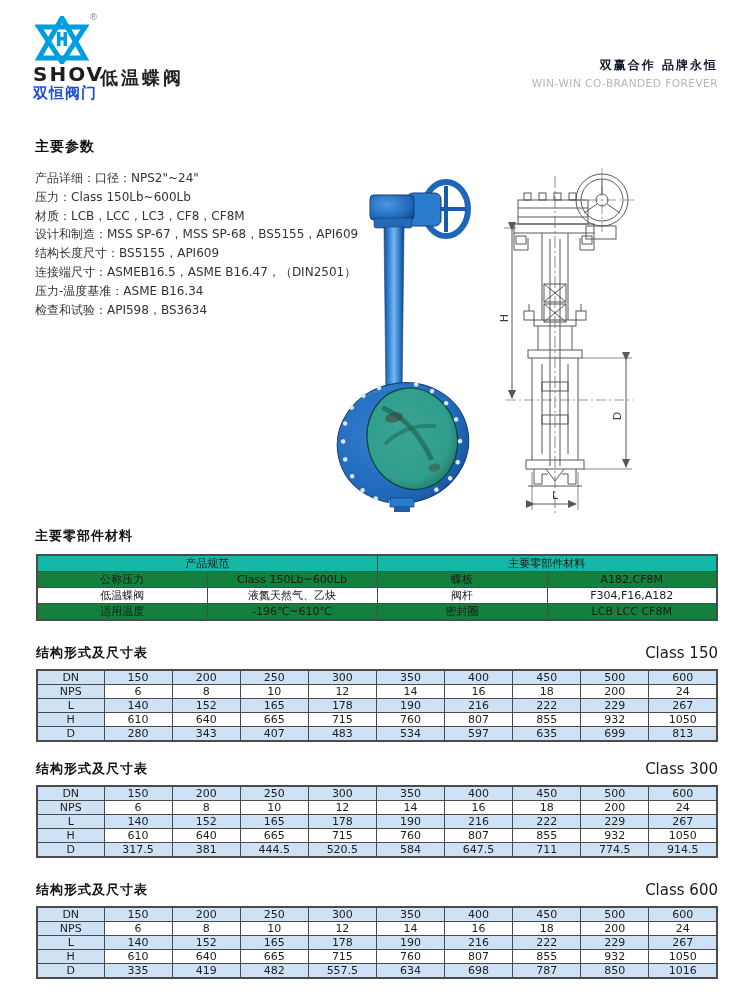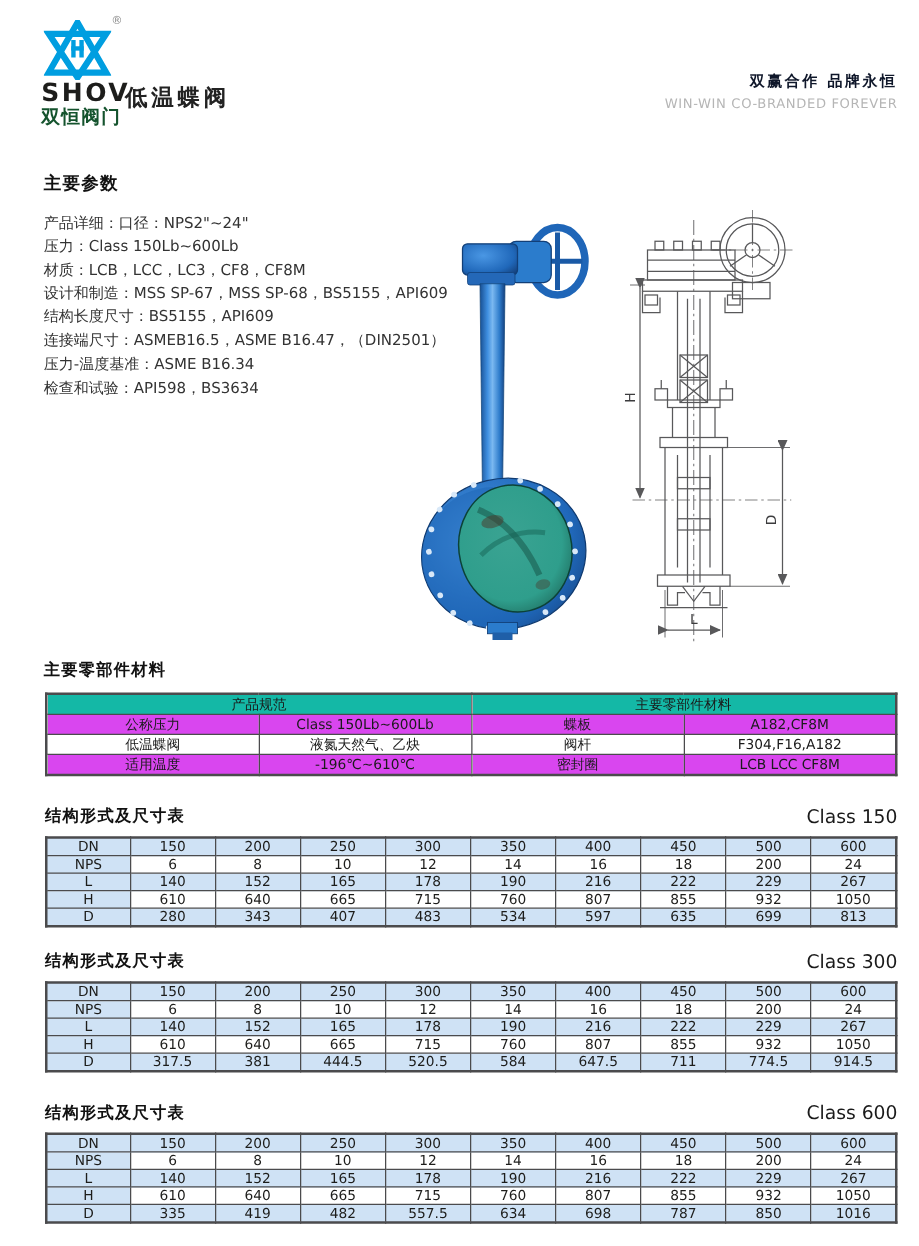--- a/index.html
+++ b/index.html
@@ -8,21 +8,21 @@
     width:735px; height:997px; position:relative; overflow:hidden;
     font-family:"DejaVu Sans","Liberation Sans",sans-serif; color:#1d1d1b;
   }
   .abs { position:absolute; }
 
   
   .logo-block { left:33px; top:12px; width:110px; }
   .logo-mark { position:absolute; left:2px; top:4px; }
   .reg-mark { position:absolute; left:56px; top:0; font-size:9px; color:#8a8a8a; }
   .brand-name { position:absolute; left:0; top:50px; font-size:20px; font-weight:bold; letter-spacing:2px; color:#1d1d1b; }
-  .company-name { position:absolute; left:0; top:72px; font-size:15px; font-weight:bold; color:#14532d; letter-spacing:1px; }
+  .company-name { position:absolute; left:0; top:72px; font-size:15px; font-weight:bold; color:#1d4ed8; letter-spacing:1px; }
   .page-title { left:100px; top:66px; font-size:18px; font-weight:600; letter-spacing:3px; color:#222; }
   .slogan { right:17px; top:57px; text-align:right; }
   .slogan-cn { font-size:12px; font-weight:bold; color:#0f172a; letter-spacing:2px; }
   .slogan-en { font-size:10.5px; color:#b5b5b5; letter-spacing:0.5px; margin-top:3px; }
 
   
   .sec-heading { font-size:14px; font-weight:bold; color:#111; letter-spacing:1px; }
   .params-heading { left:35px; top:138px; }
   .params-list { left:35px; top:169px; width:300px; font-size:12px; color:#333; }
   .param-line { line-height:18.8px; white-space:nowrap; }
@@ -31,21 +31,21 @@
   .valve-photo { left:333px; top:178px; }
   .valve-drawing { left:498px; top:168px; }
 
   
   .materials-heading { left:35px; top:527px; font-size:13px; }
   table { border-collapse:collapse; table-layout:fixed; background:#fff; }
   .data-table { position:absolute; left:36px; width:682px; font-size:11px; color:#1a1a1a; border:2px solid #4b4b4d; }
   .data-table td, .data-table th { border:1px solid #4b4b4d; height:14px; text-align:center; vertical-align:middle; padding:0 2px; font-weight:normal; overflow:hidden; white-space:nowrap; }
   .materials-table { top:554px; }
   .materials-table th { background:#14b8a6; }
-  .materials-table tr.blue td { background:#d946ef; }
+  .materials-table tr.blue td { background:#15803d; }
 
   .dim-sec { position:absolute; left:36px; width:682px; }
   .dim-head-row { display:flex; justify-content:space-between; align-items:flex-end; height:18px; }
   .dim-head-row .sec-heading { font-size:13px; }
   .class-label { font-size:15px; color:#1a1a1a; }
   .dim-table { position:relative; width:682px; margin-top:7px; font-size:11px; border:2px solid #4b4b4d; border-collapse:collapse; table-layout:fixed; }
   .dim-table td { border:1px solid #4b4b4d; height:14px; text-align:center; padding:0 2px; white-space:nowrap; }
   .dim-table td.label-cell { background:#cfe2f5; }
   .dim-table tr.blue-row td { background:#cfe2f5; }
 </style>

